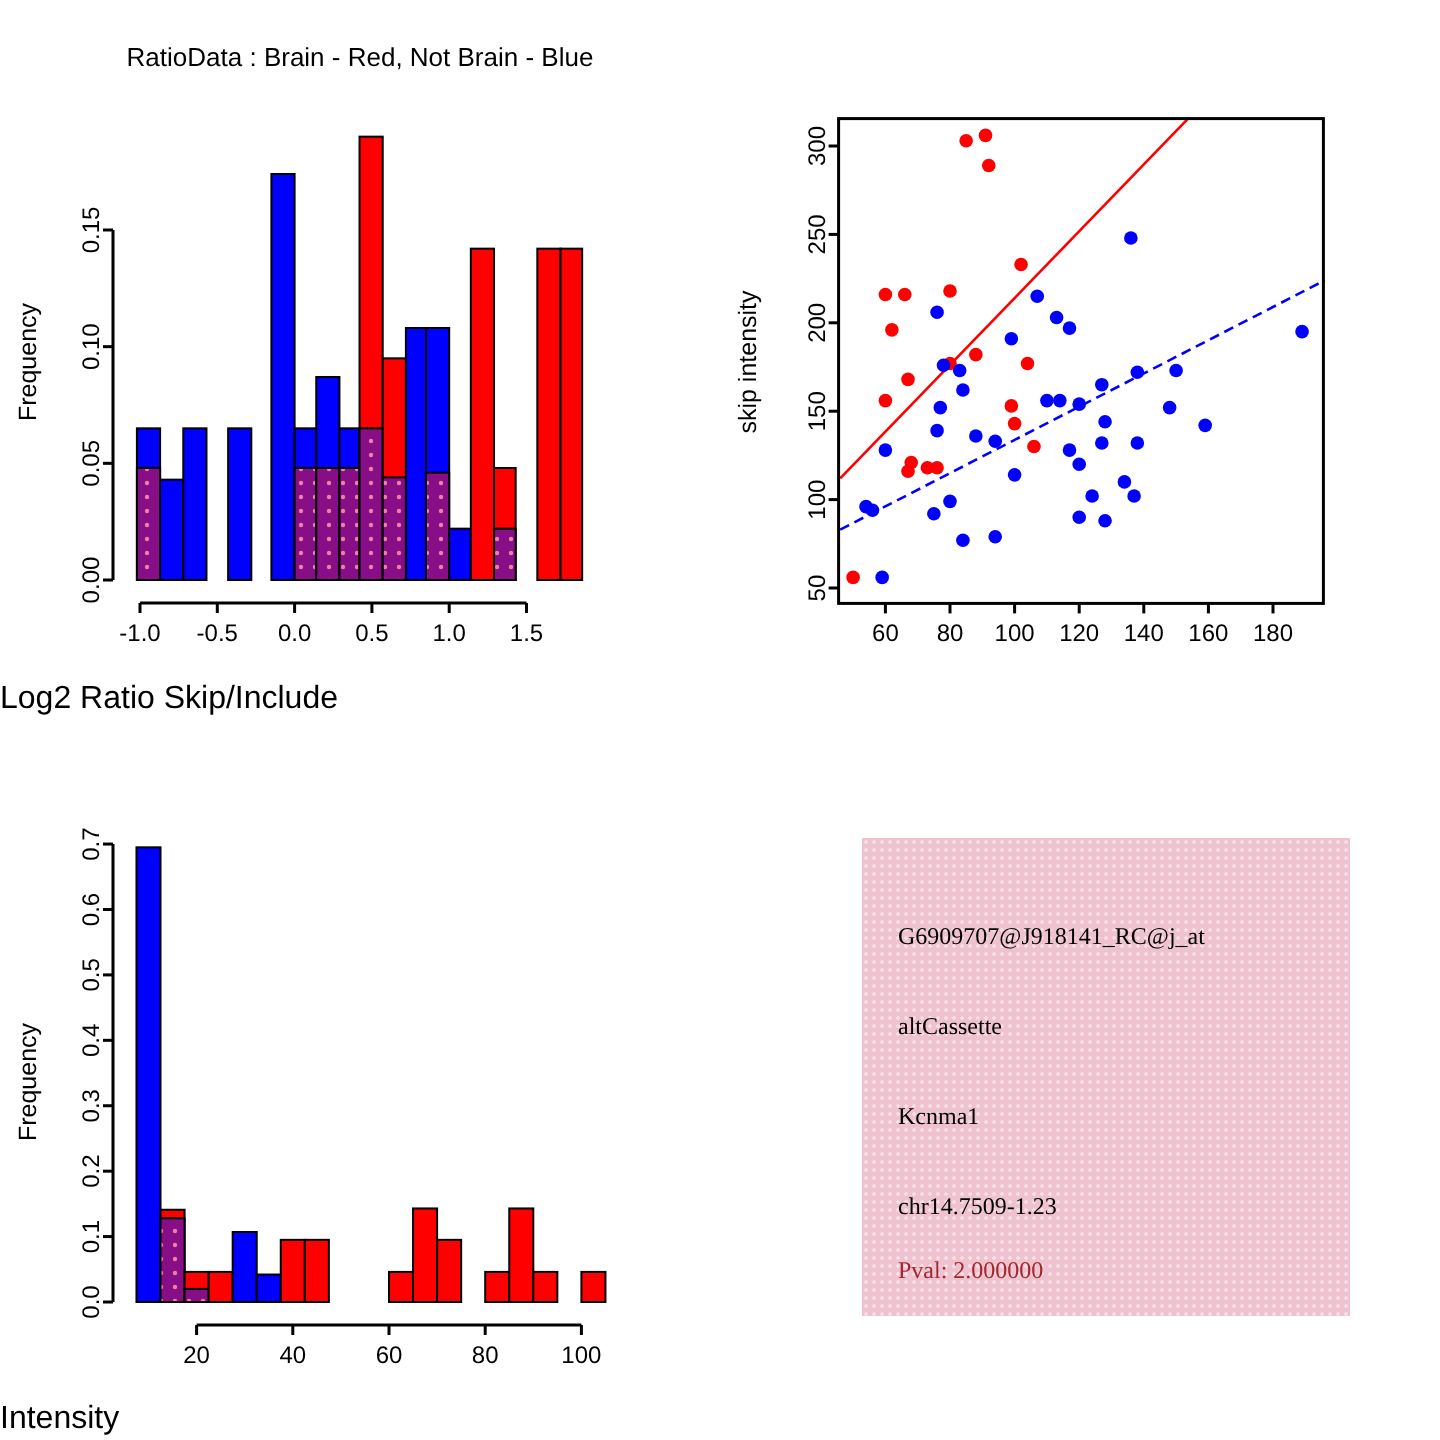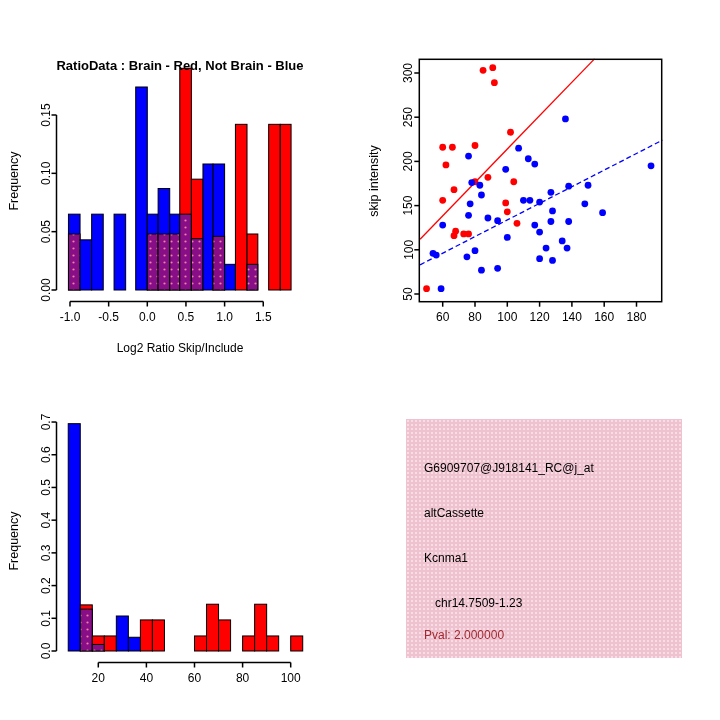--- a/index.html
+++ b/index.html
@@ -3,32 +3,32 @@
 <meta charset="utf-8">
 <style>
   html,body{margin:0;padding:0;background:#ffffff;}
   body{width:720px;height:720px;position:relative;font-family:"Liberation Sans",sans-serif;color:#000;}
   .panel{position:absolute;width:360px;height:360px;}
   .p-tl{left:0;top:0;}
   .p-tr{left:360px;top:0;}
   .p-bl{left:0;top:360px;}
   .p-br{left:360px;top:360px;}
   .chart-title{position:absolute;top:21px;left:0;width:100%;text-align:center;
-    font-weight:bold;font-size:13px;white-space:nowrap;margin-top:37px;}
-  .xlabel{position:absolute;top:341px;left:0;width:100%;text-align:center;font-size:12px;}
+    font-weight:normal;font-size:13px;white-space:nowrap;}
+  .xlabel{position:absolute;top:341px;left:0;width:100%;text-align:left;font-size:16px;}
   .ylabel{position:absolute;top:174px;left:-166px;width:360px;text-align:center;
     font-size:12.5px;transform:rotate(-90deg);}
   .plot-svg{position:absolute;left:0;top:0;width:360px;height:360px;}
   svg text{font-size:12px;font-family:"Liberation Sans",sans-serif;fill:#000;}
-  .info-box{position:absolute;left:46px;top:59px;width:276px;height:239px;
+  .info-box{position:absolute;left:71px;top:59px;width:244px;height:239px;
     background-color:#eec3cf;
     background-image:radial-gradient(circle,#f9dde6 28%,rgba(0,0,0,0) 30%);
-    background-size:4px 4px;}
+    background-size:4px 4px;font-family:Liberation Serif, serif;}
   .info-line{position:absolute;left:18px;font-size:12px;white-space:nowrap;}
-  .il-0{top:42px;} .il-1{top:87px;} .il-2{top:132px;} .il-3{top:177px;margin-left:11px;}
+  .il-0{top:42px;} .il-1{top:87px;} .il-2{top:132px;} .il-3{top:177px;}
   .il-4{top:209px;color:#a12830;}
 </style>
 </head>
 <body>
 
 <div class="panel p-tl">
   <svg class="plot-svg" id="svg-ratio_hist">
       <defs>
         <pattern id="ratio_hist-ov" patternUnits="userSpaceOnUse" width="7" height="7">
           <rect x="0" y="0" width="7" height="7" fill="#870e87"></rect>
@@ -254,20 +254,21 @@
         <line x1="146.39999999999998" y1="302.5" x2="146.39999999999998" y2="307.5" stroke="#000" stroke-width="1.5"></line>
         <text x="146.39999999999998" y="321.5" text-anchor="middle">40</text>
         <line x1="194.5" y1="302.5" x2="194.5" y2="307.5" stroke="#000" stroke-width="1.5"></line>
         <text x="194.5" y="321.5" text-anchor="middle">60</text>
         <line x1="242.59999999999997" y1="302.5" x2="242.59999999999997" y2="307.5" stroke="#000" stroke-width="1.5"></line>
         <text x="242.59999999999997" y="321.5" text-anchor="middle">80</text>
         <line x1="290.7" y1="302.5" x2="290.7" y2="307.5" stroke="#000" stroke-width="1.5"></line>
         <text x="290.7" y="321.5" text-anchor="middle">100</text>
       </g>
     </svg>
+  <div class="xlabel">Intensity</div>
   <div class="ylabel">Frequency</div>
 </div>
 
 <div class="panel p-br">
   <div class="info-box">
     <div class="info-line il-0">G6909707@J918141_RC@j_at</div>
     <div class="info-line il-1">altCassette</div>
     <div class="info-line il-2">Kcnma1</div>
     <div class="info-line il-3">chr14.7509-1.23</div>
     <div class="info-line il-4">Pval: 2.000000</div>

